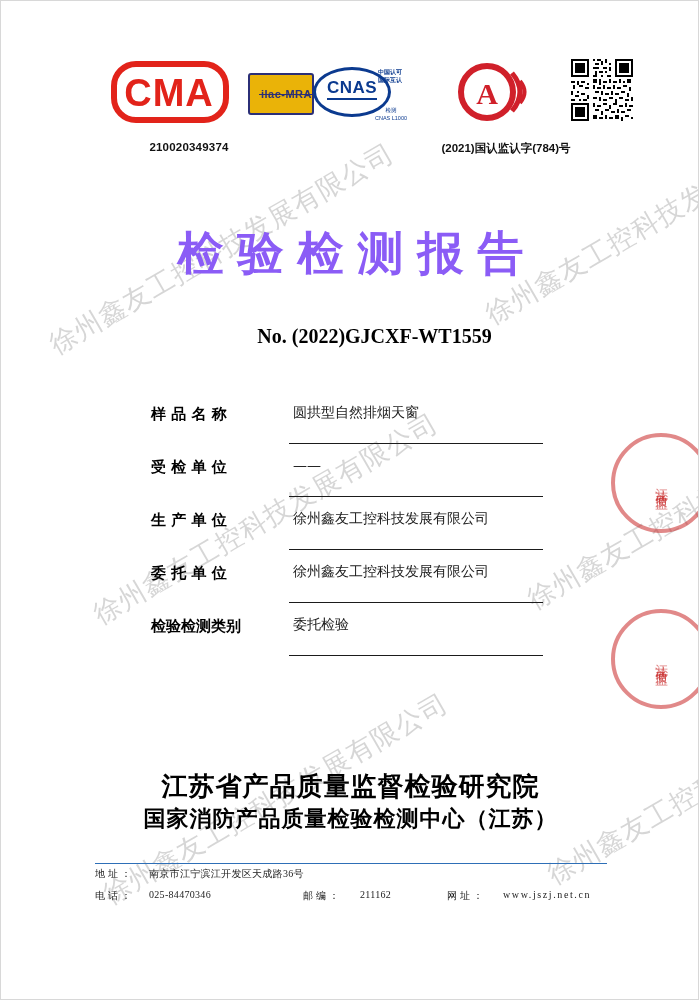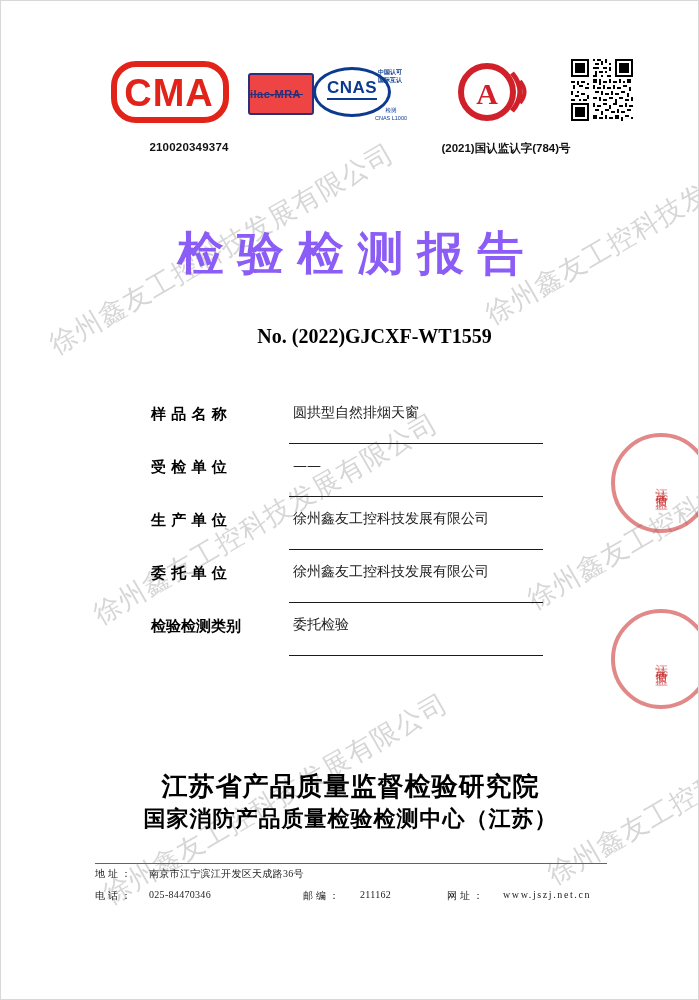--- a/index.html
+++ b/index.html
@@ -48,22 +48,22 @@
   .ilac {
     position: absolute;
     left: 247px;
     top: 20px;
     width: 62px;
     height: 38px;
     border: 2px solid #2b2f77;
     border-radius: 3px;
     display: flex;
     align-items: center;
-    justify-content: flex-start;
-    background: #ef4444;
+    justify-content: flex-end;
+    background: #eab308;
   }
   .ilac-inner {
     font-family: "Liberation Sans", sans-serif;
     font-size: 11px;
     font-weight: bold;
     color: #2b2f77;
     letter-spacing: .5px;
     position: relative;
   }
   .ilac-inner::before {

